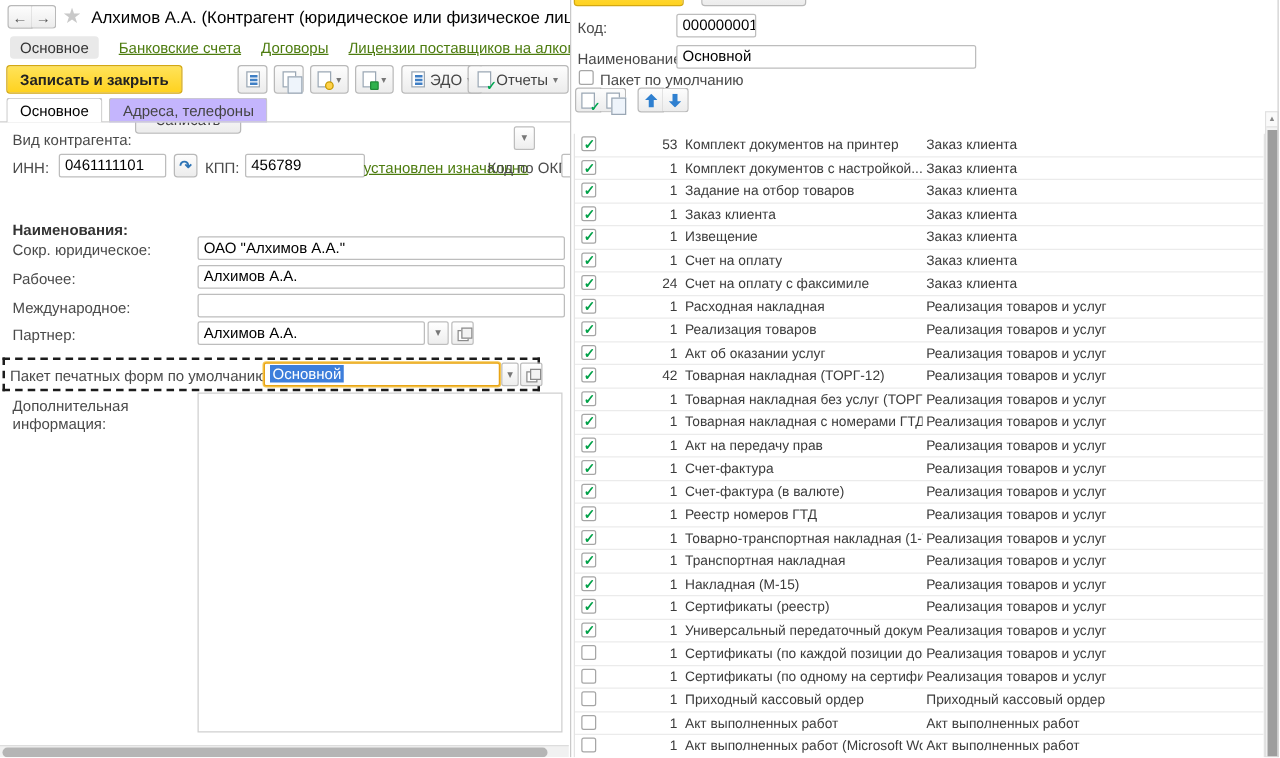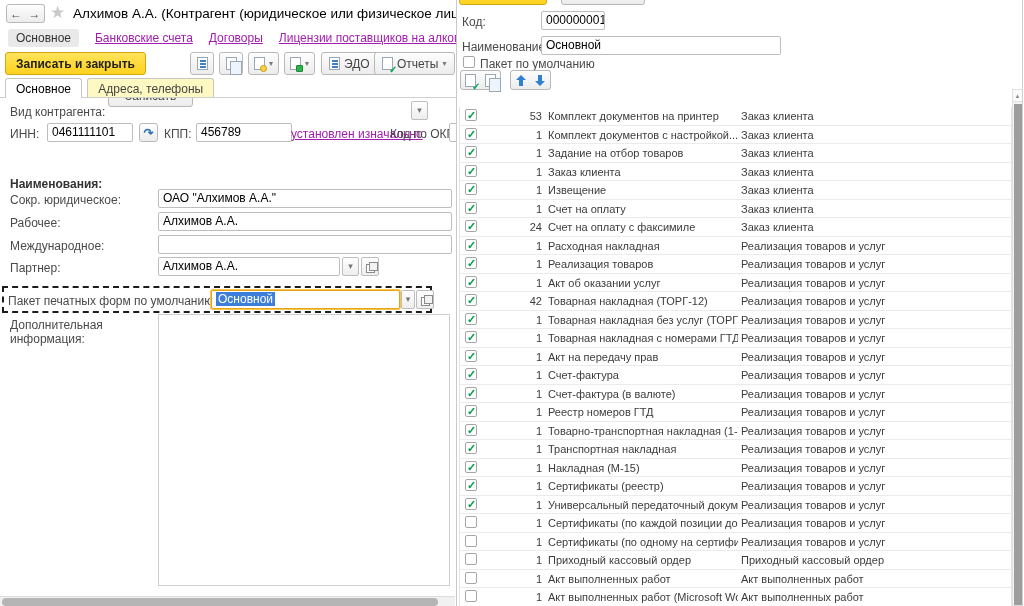--- a/index.html
+++ b/index.html
@@ -19,21 +19,21 @@
   .lbl { position:absolute; color:#4a4a4a; white-space:nowrap; }
   .combo-btn { position:absolute; width:17px; height:19px; border:1px solid #bdbdbd;
                border-radius:2px; background:linear-gradient(#fff,#eee); text-align:center; }
   .combo-btn::after { content:"▾"; font-size:9px; color:#777; line-height:17px; }
   .open-btn { position:absolute; width:18px; height:19px; border:1px solid #bdbdbd;
               border-radius:2px; background:linear-gradient(#fff,#eee); }
   .open-btn::before { content:""; position:absolute; left:4px; top:6px; width:7px; height:7px;
                       border:1px solid #8a8a8a; background:#fff; }
   .open-btn::after { content:""; position:absolute; left:7px; top:4px; width:7px; height:7px;
                      border:1px solid #8a8a8a; background:#f3f3f3; }
-  a.link { color:#a21caf; text-decoration:underline; cursor:pointer; }
+  a.link { color:#4d7c0f; text-decoration:underline; cursor:pointer; }
 
   .doc-ico { position:relative; width:11px; height:13px; border:1px solid #9aa7b4; background:#fff; }
   .doc-ico.lines::before { content:""; position:absolute; left:2px; top:2px; width:6px; height:1.5px;
        background:#3f7fc5; box-shadow:0 3px 0 #3f7fc5, 0 6px 0 #3f7fc5; }
   .doc-ico.copy::after { content:""; position:absolute; left:3px; top:3px; width:10px; height:12px;
        border:1px solid #9aa7b4; background:#eef4fb; }
   .badge { position:absolute; right:-3px; bottom:-3px; width:7px; height:7px; border-radius:50%; }
   .badge.clock { background:#ffd24a; border:1px solid #c79a00; }
   .badge.green { background:#2eb14c; border:1px solid #1d8a36; border-radius:1px; }
   .badge.check { background:transparent; color:#00a651; font-weight:bold; font-size:10px;
@@ -58,21 +58,21 @@
 
   .navlinks { position:absolute; left:8px; top:29px; display:flex; gap:16px; align-items:center;
               font-size:12px; white-space:nowrap; }
   .navlinks .active { background:#e9e9e9; border-radius:3px; padding:2px 8px; color:#333; }
 
   .lp-toolbar { position:absolute; left:0; top:52px; height:24px; width:100%; }
   .lp-toolbar .btn { position:absolute; height:23px; }
 
   .tabs { position:absolute; left:5px; top:78px; height:20px; }
   .tab { display:inline-block; padding:3px 10px 2px; font-size:12px; border:1px solid #c6c6c6;
-         border-bottom:none; border-radius:3px 3px 0 0; background:#fef9c3; color:#444;
+         border-bottom:none; border-radius:3px 3px 0 0; background:#c4b5fd; color:#444;
          margin-right:2px; position:relative; }
   .tab.active { background:#fff; z-index:3; height:20px; color:#000; }
   .tab-line { position:absolute; left:0; top:97px; width:456px; height:1px; background:#cfcfcf; }
 
   .dashed-box { position:absolute; left:2px; top:286px; width:430px; height:27px;
                 border:2px dashed #1c1c1c; }
   .sel-text { background:#3d7edb; color:#fff; padding:0 2px; }
   .yellow-focus { border:1px solid #e8a415 !important; box-shadow:0 0 0 1px #f6c64f; }
 
   .addl-textarea { position:absolute; left:158px; top:314px; width:292px; height:272px;

